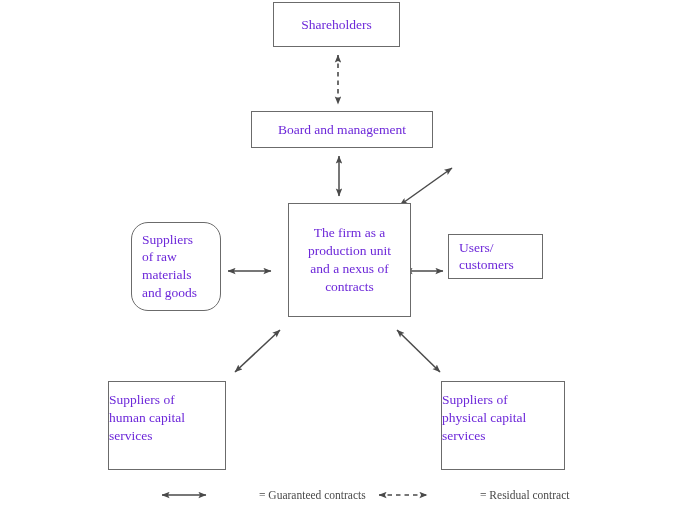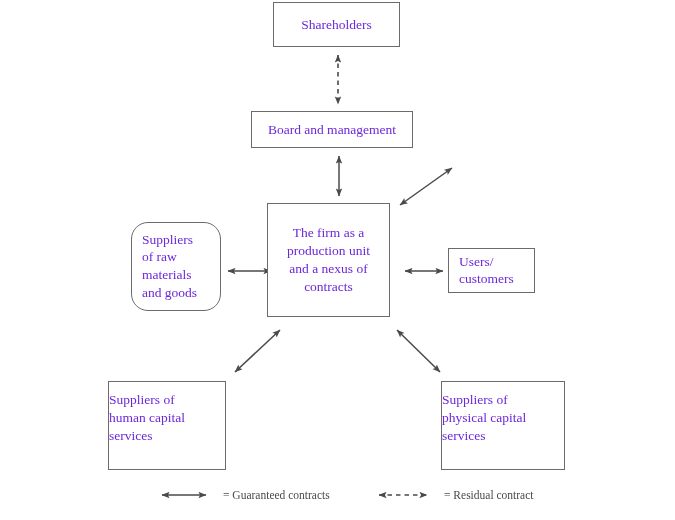--- a/index.html
+++ b/index.html
@@ -33,43 +33,43 @@
   .node.lmid .lbl{
     top:50%;transform:translateY(-50%);
     text-align:left;left:10px;right:6px;
   }
   
   .node.ltop .lbl{
     top:9px;text-align:left;left:0;right:6px;
   }
 
   #n-shareholders{left:273px;top:2px;width:127px;height:45px;}
-  #n-board{left:251px;top:111px;width:162px;height:37px;}
-  #n-firm{left:267px;top:203px;width:123px;height:114px;}
+  #n-board{left:251px;top:111px;width:182px;height:37px;}
+  #n-firm{left:288px;top:203px;width:123px;height:114px;}
   #n-creditors{left:452px;top:124px;width:84px;height:38px;}
   #n-suppliers-raw{left:131px;top:222px;width:90px;height:89px;border-radius:17px;}
-  #n-users{left:448px;top:248px;width:87px;height:45px;}
+  #n-users{left:448px;top:234px;width:95px;height:45px;}
   #n-human-capital{left:108px;top:381px;width:118px;height:89px;}
   #n-physical-capital{left:441px;top:381px;width:124px;height:89px;}
 
   
   #edges{position:absolute;left:0;top:0;width:675px;height:520px;}
 
   
   .legend-item{
     position:absolute;
     font-size:11.5px;
     color:#4a4a4a;
     white-space:nowrap;
   }
   #legend-guaranteed{left:155px;top:488px;}
   #legend-residual{left:372px;top:488px;}
   .legend-row{display:flex;align-items:center;}
   .legend-sym{width:58px;height:14px;margin-right:10px;flex:0 0 auto;}
-  .legend-text{padding-bottom:1px;}
+  .legend-text{padding-bottom:1px;margin-left:36px;}
   #legend-residual .legend-sym{width:62px;}
 </style>
 </head>
 <body>
 
 <div id="stage">
 
   <svg id="edges" viewBox="0 0 675 520" xmlns="http://www.w3.org/2000/svg">
     <defs>
       <marker id="ah" markerWidth="9" markerHeight="9" refX="7.6" refY="3.2" orient="auto" markerUnits="userSpaceOnUse">

